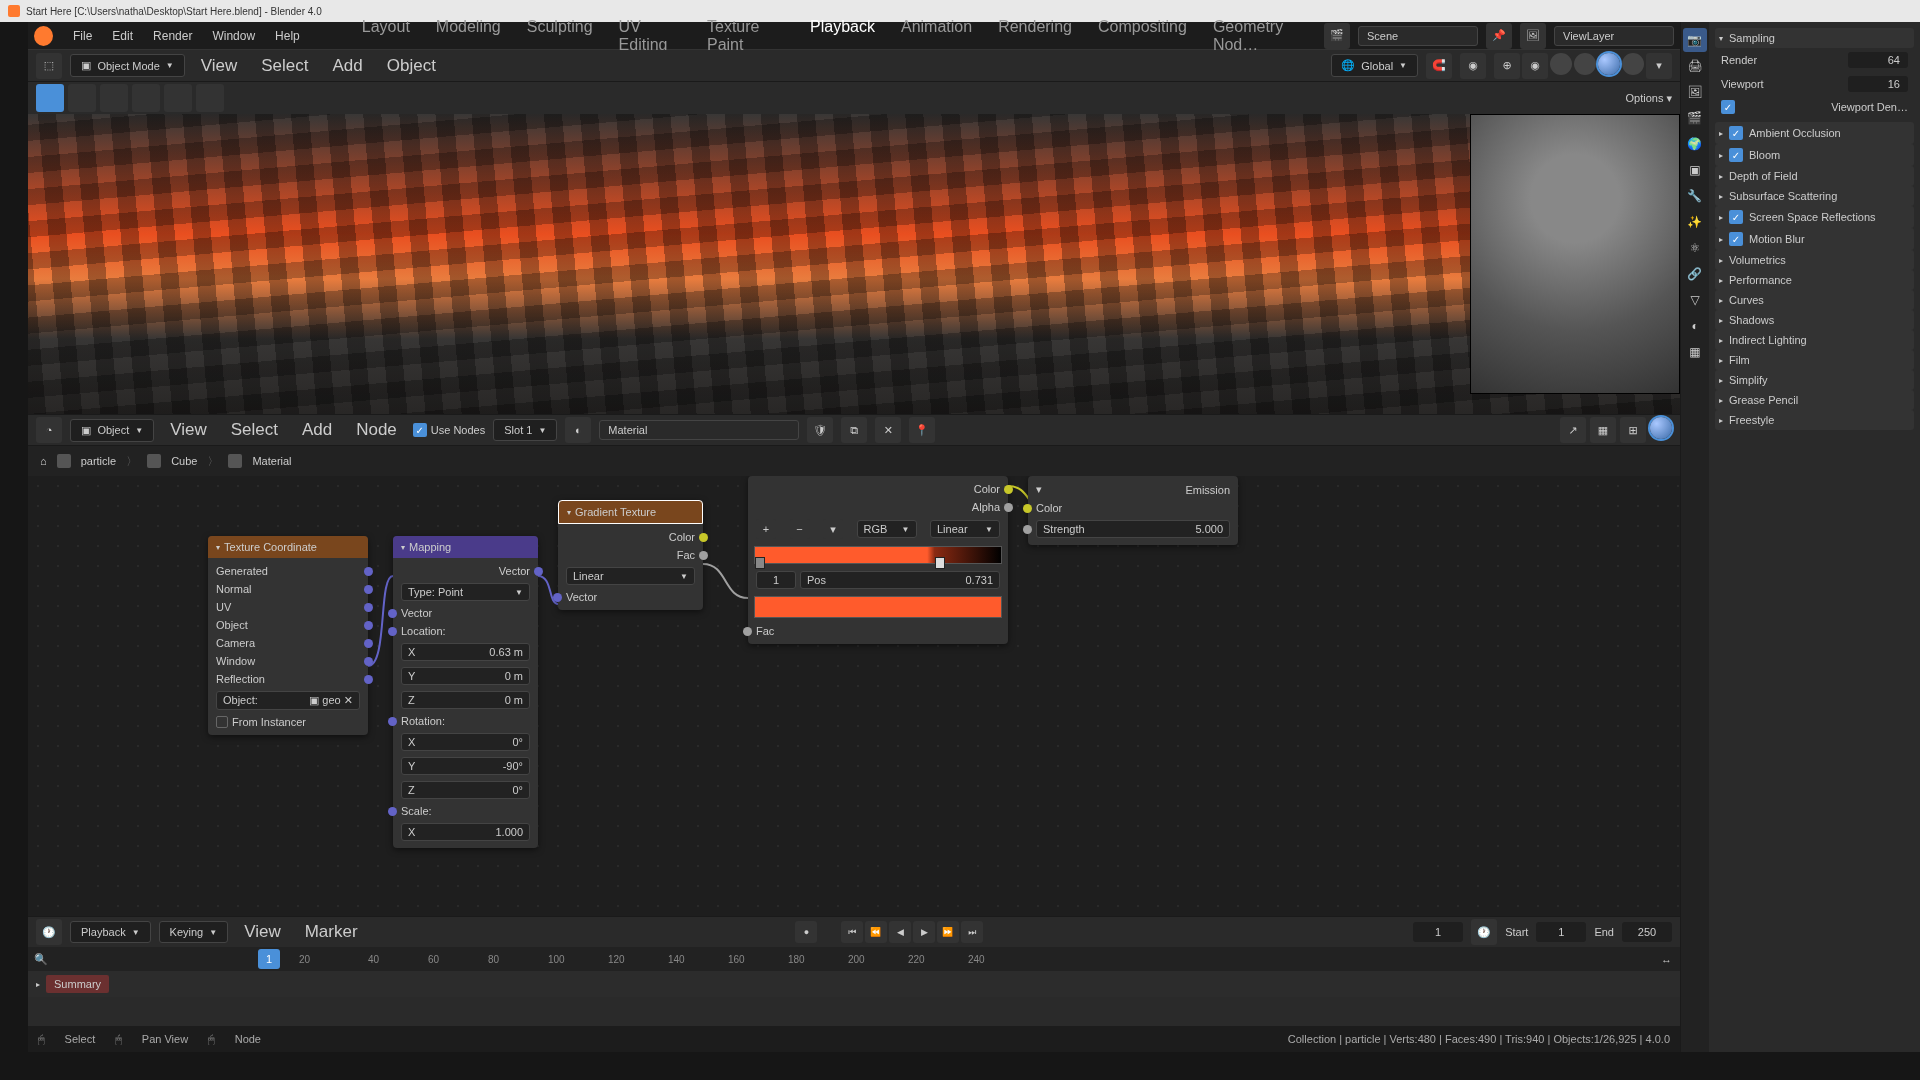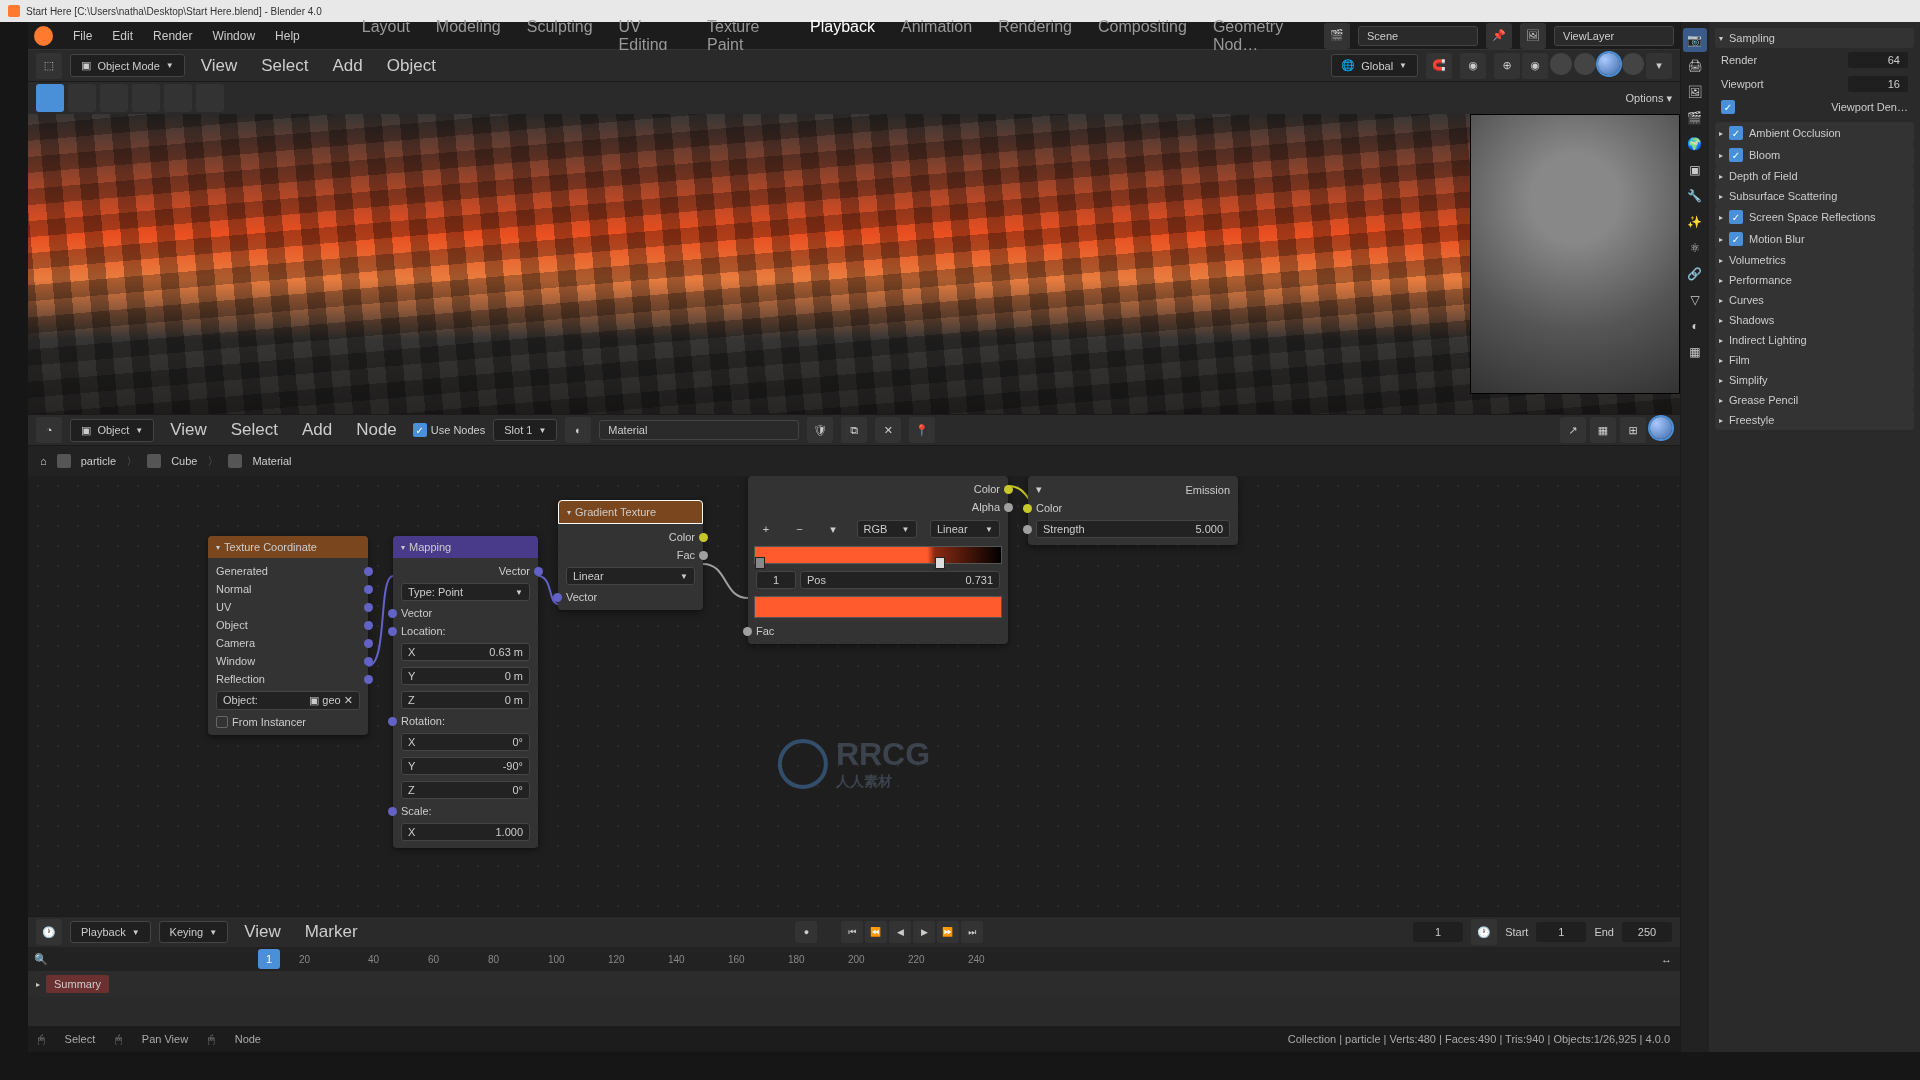--- a/index.html
+++ b/index.html
@@ -477,27 +477,20 @@
           <div class="node-row">
               <span class="socket in fac"></span>
               <div class="node-input">
                 <span>Strength</span>
                 <span>5.000</span>
               </div>
             </div>
         </div>
       </div>
 
-      <div class="watermark">
-        <div class="circ"></div>
-        <div>
-          <div>RRCG</div>
-          <div style="font-size:14px">人人素材</div>
-        </div>
-      </div>
     </div>
 
     <div class="timeline-wrap">
       <div class="tl-header">
         <div class="icon-btn">🕐</div>
         <div class="dropdown">
             <span>Playback</span>
             <span class="chev">▼</span>
           </div>
         <div class="dropdown">

